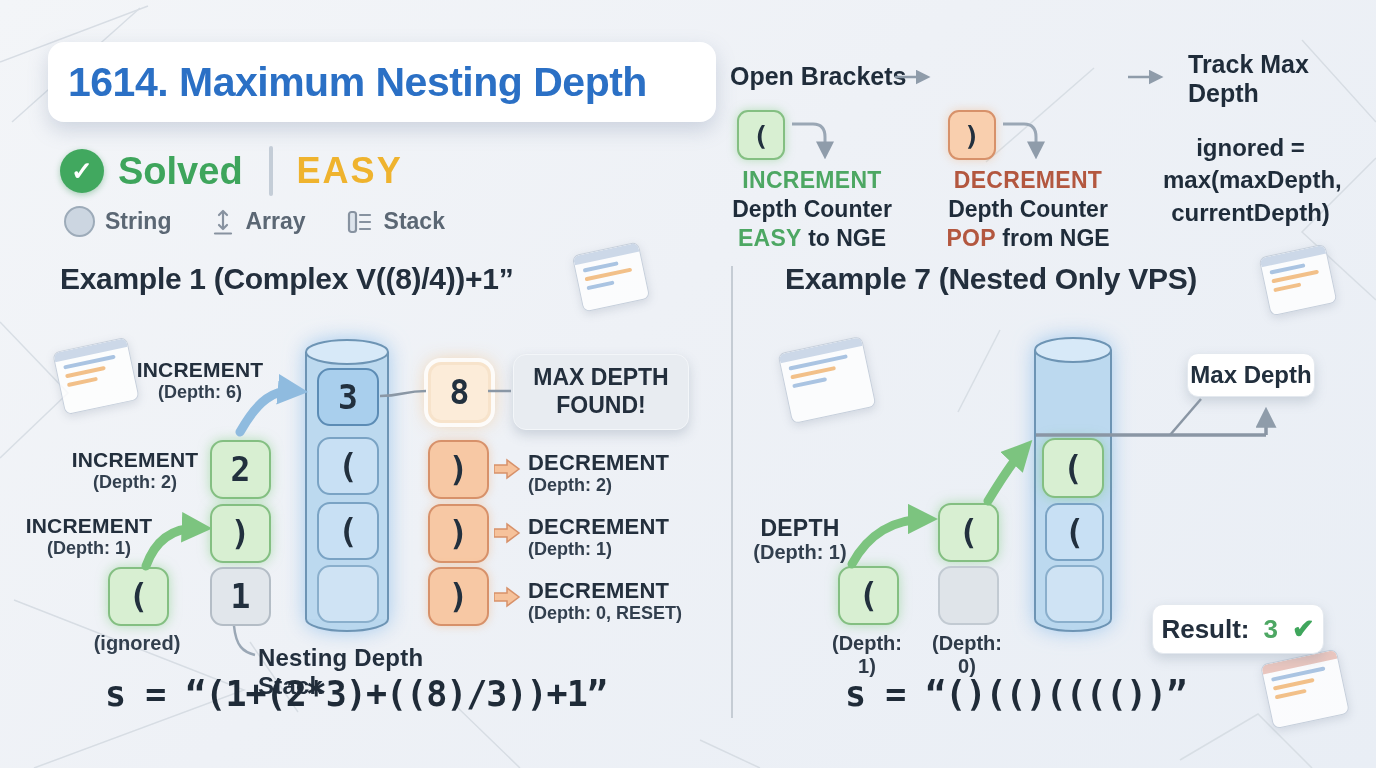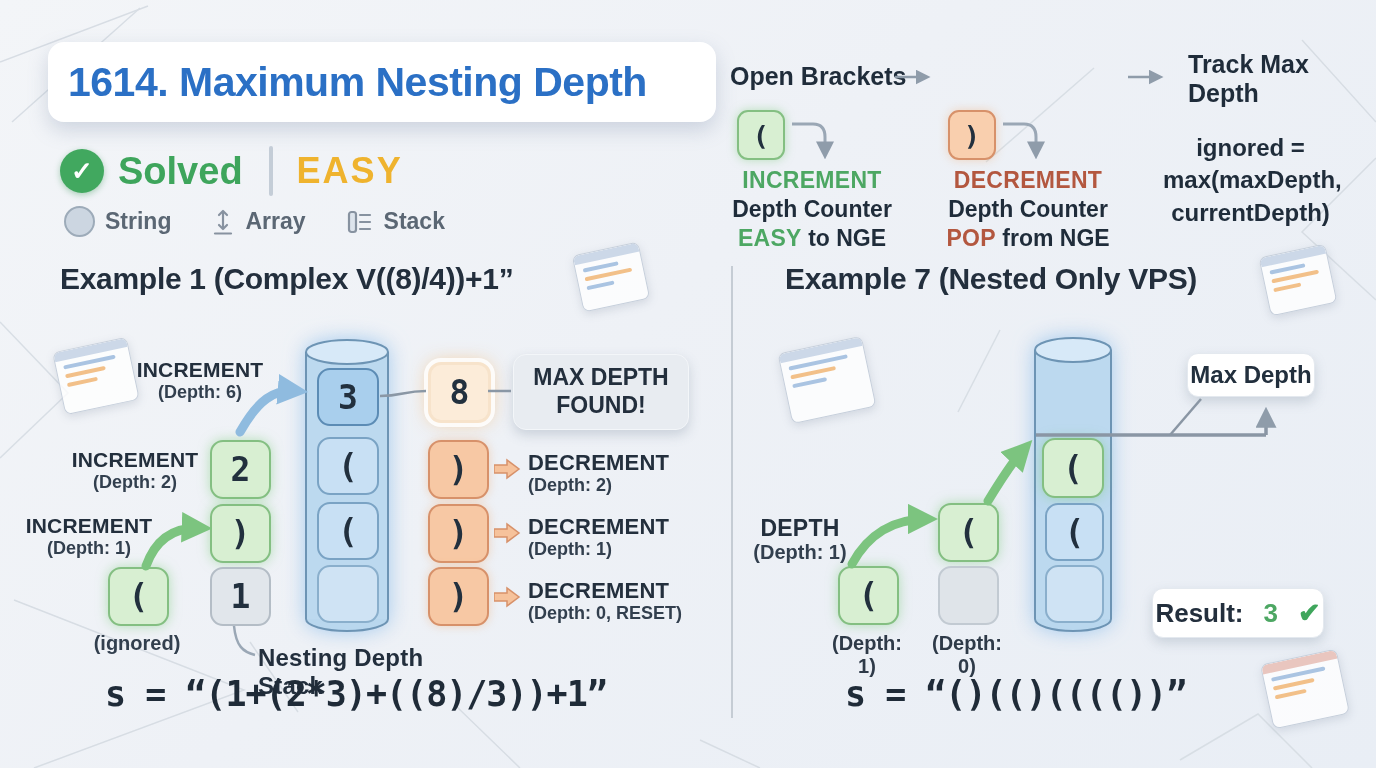--- a/index.html
+++ b/index.html
@@ -56,21 +56,21 @@
   .mini.o{background:#f9cfae;border:2.5px solid #d7916a;box-shadow:0 0 10px rgba(240,175,120,.45);}
   .flowcol{position:absolute;width:180px;text-align:center;z-index:4;font-size:23px;line-height:1.25;font-weight:600;color:#1f2c3a;}
   .flowcol .big{font-weight:bold;font-size:23px;letter-spacing:.3px;}
   .grn{color:#4da763;}
   .red{color:#b3573f;}
   .formula{position:absolute;left:1163px;top:132px;width:175px;text-align:center;font-size:24px;font-weight:600;color:#1f2c3a;line-height:1.35;z-index:4;}
 
   
   .whitebox{position:absolute;background:#fff;border:1.5px solid #e4e9ef;border-radius:11px;box-shadow:0 5px 12px rgba(120,135,155,.28);display:flex;align-items:center;justify-content:center;z-index:5;}
   .maxdepthbox{left:1187px;top:353px;width:126px;height:42px;font-size:24px;font-weight:600;color:#222f3d;}
-  .resultbox{left:1152px;top:588px;width:170px;height:48px;font-size:26px;font-weight:600;color:#232f3d;gap:20px;}
+  .resultbox{left:1152px;top:604px;width:170px;height:48px;font-size:26px;font-weight:600;color:#232f3d;gap:14px;}
   .resultbox .val{color:#4da763;font-weight:bold;}
   .resultbox .chk{color:#3fa65c;font-size:27px;font-weight:bold;}
 
   .deprow{position:absolute;z-index:5;font-size:20px;font-weight:600;color:#2e3a48;text-align:center;width:84px;}
 
   
   .codeicon{position:absolute;background:rgba(255,255,255,.78);border:1.5px solid #c6cfdb;border-radius:7px;box-shadow:0 3px 8px rgba(130,145,165,.25);z-index:2;overflow:hidden;}
   .ci-bar{height:9px;background:#ccd8e8;border-radius:5px 5px 0 0;}
   .codeicon.pink .ci-bar{background:#e9c6bf;}
   .ci-line{height:4px;border-radius:2px;margin:5px 7px;}

